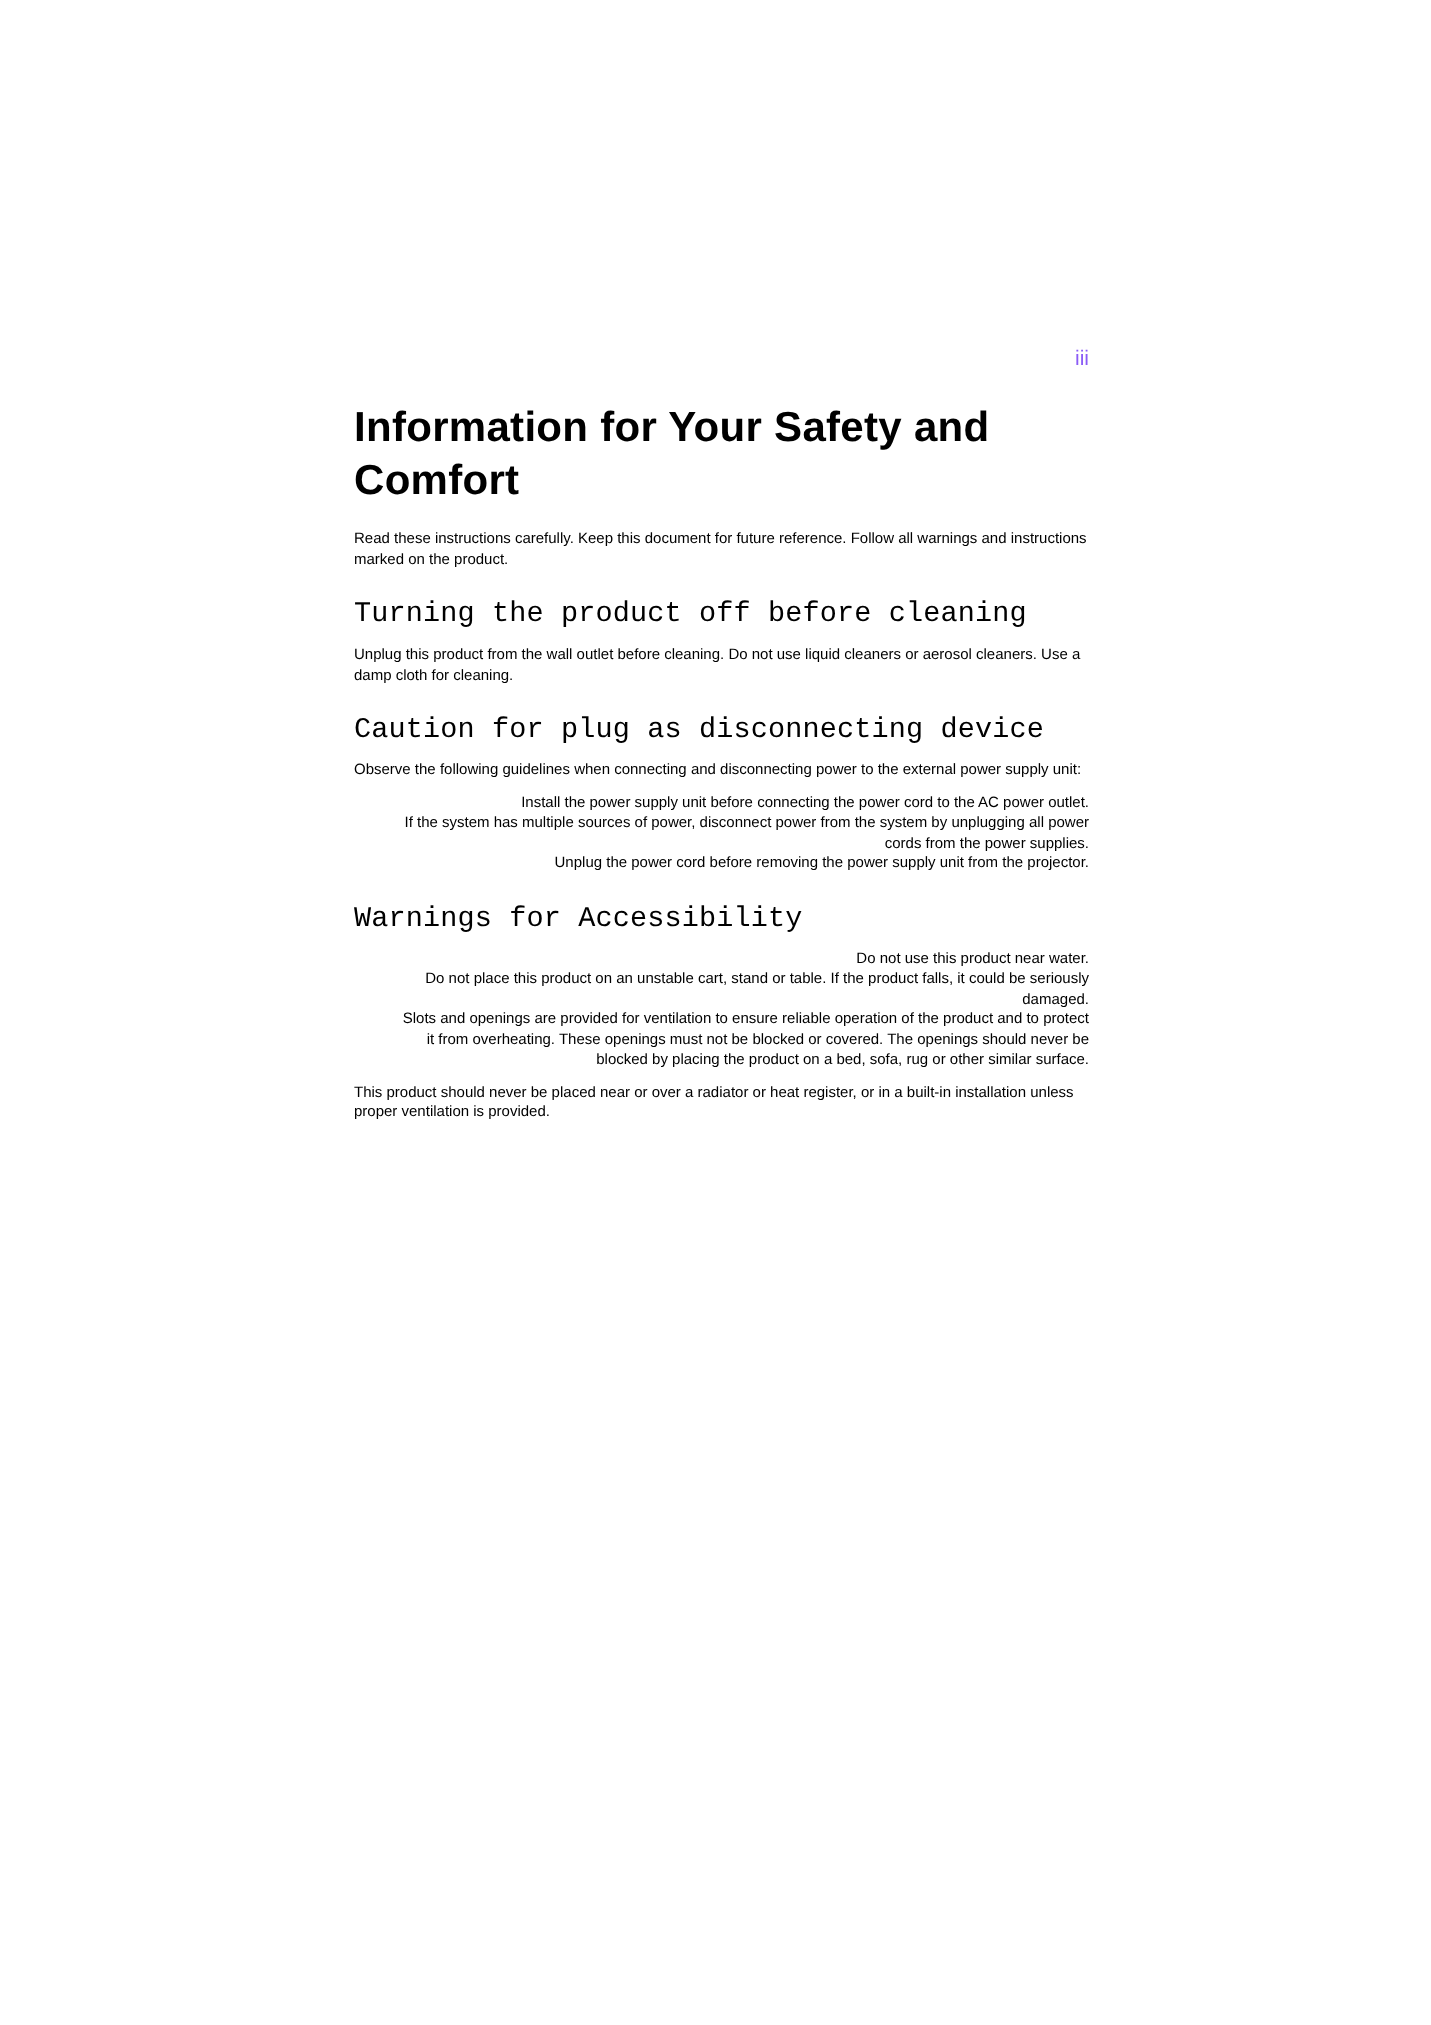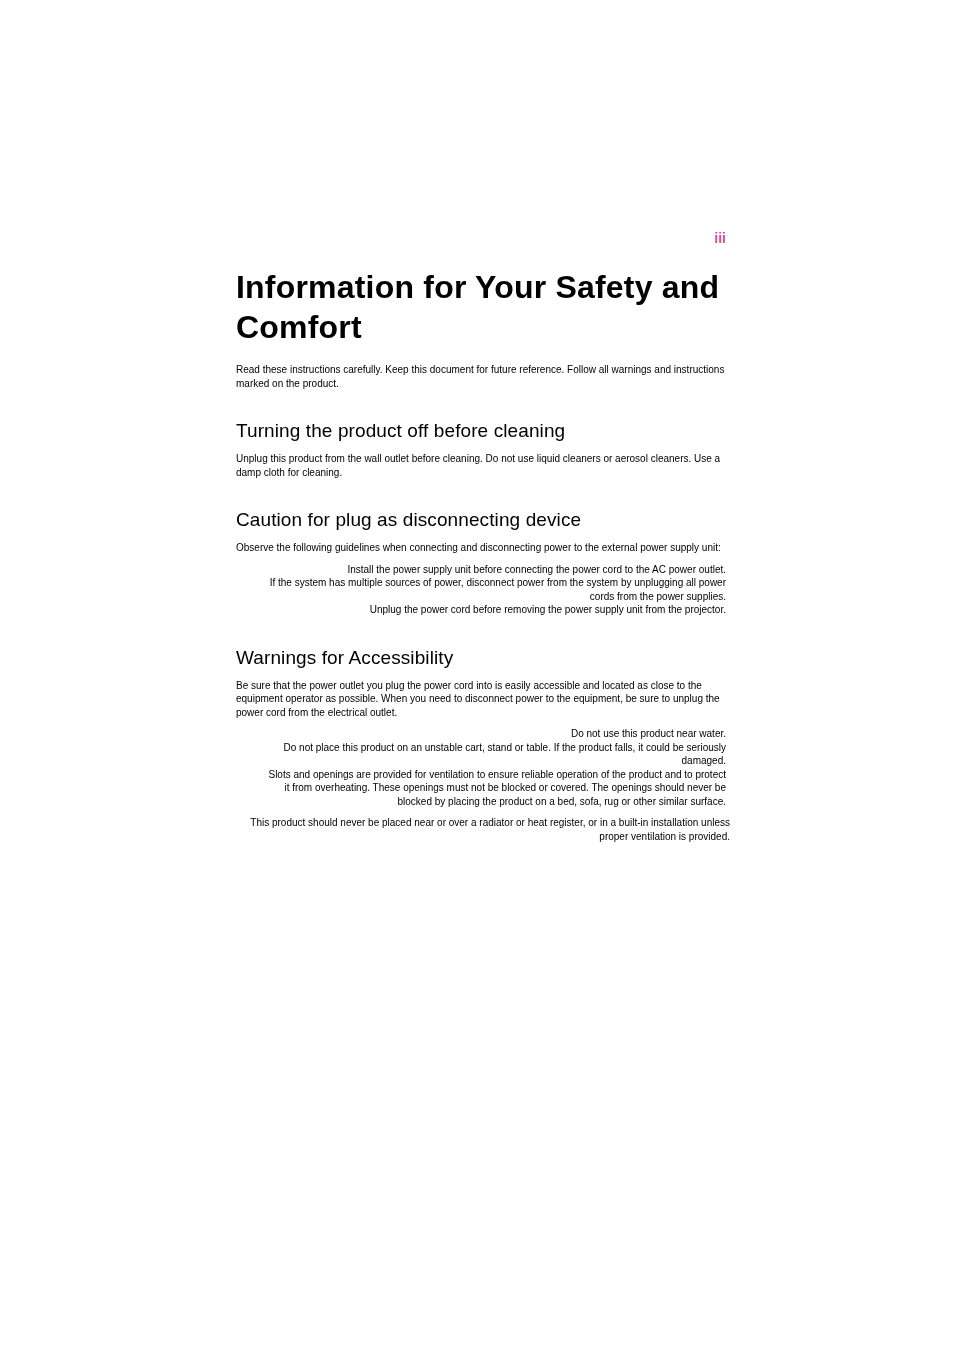--- a/index.html
+++ b/index.html
@@ -15,37 +15,37 @@
       position: absolute;
       left: 236px;
       top: 225px;
       width: 494px;
     }
     .page-num {
       position: absolute;
       right: 228px;
       top: 230px;
       font-size: 14px;
-      color: #ec4899;
-      font-weight: bold;
+      color: #8b5cf6;
     }
     h1 {
-      font-size: 32px;
+      font-size: 28px;
       font-weight: 700;
       line-height: 1.25;
       margin-top: 42px;
       margin-bottom: 16px;
       letter-spacing: 0.2px;
     }
     h2 {
       font-size: 19px;
       font-weight: 400;
-      margin-top: 30px;
+      margin-top: 18px;
       margin-bottom: 10px;
       letter-spacing: 0.1px;
+      font-family: Liberation Mono, monospace;
     }
     p {
       font-size: 10px;
       line-height: 1.35;
       margin-bottom: 8px;
     }
     .indent {
       margin-left: 30px;
       width: 460px;
       text-align: right;
@@ -75,21 +75,20 @@
     }
     .warning-label {
       font-size: 13.3px;
       font-weight: 700;
       margin-left: 44px;
       margin-top: 6px;
     }
     .ohang {
       margin-left: 0;
       width: 494px;
-      text-align: right;
     }
   </style>
 </head>
 <body>
 
 <div class="page-num">iii</div>
 
 <div class="page">
 
   <h1>Information for Your Safety and Comfort</h1>
@@ -101,21 +100,20 @@
 
   <h2>Caution for plug as disconnecting device</h2>
   <p>Observe the following guidelines when connecting and disconnecting power to the external power supply unit:</p>
   <div class="indent indent-block">
     <p>Install the power supply unit before connecting the power cord to the AC power outlet.</p>
     <p>If the system has multiple sources of power, disconnect power from the system by unplugging all power cords from the power supplies.</p>
     <p>Unplug the power cord before removing the power supply unit from the projector.</p>
   </div>
 
   <h2>Warnings for Accessibility</h2>
-  <p>Be sure that the power outlet you plug the power cord into is easily accessible and located as close to the equipment operator as possible. When you need to disconnect power to the equipment, be sure to unplug the power cord from the electrical outlet.</p>
 
 
   <div class="indent indent-block">
     <p>Do not use this product near water.</p>
     <p>Do not place this product on an unstable cart, stand or table. If the product falls, it could be seriously damaged.</p>
     <p>Slots and openings are provided for ventilation to ensure reliable operation of the product and to protect it from overheating. These openings must not be blocked or covered. The openings should never be blocked by placing the product on a bed, sofa, rug or other similar surface.</p>
   </div>
 
   <p class="ohang">This product should never be placed near or over a radiator or heat register, or in a built-in installation unless proper ventilation is provided.</p>
 

